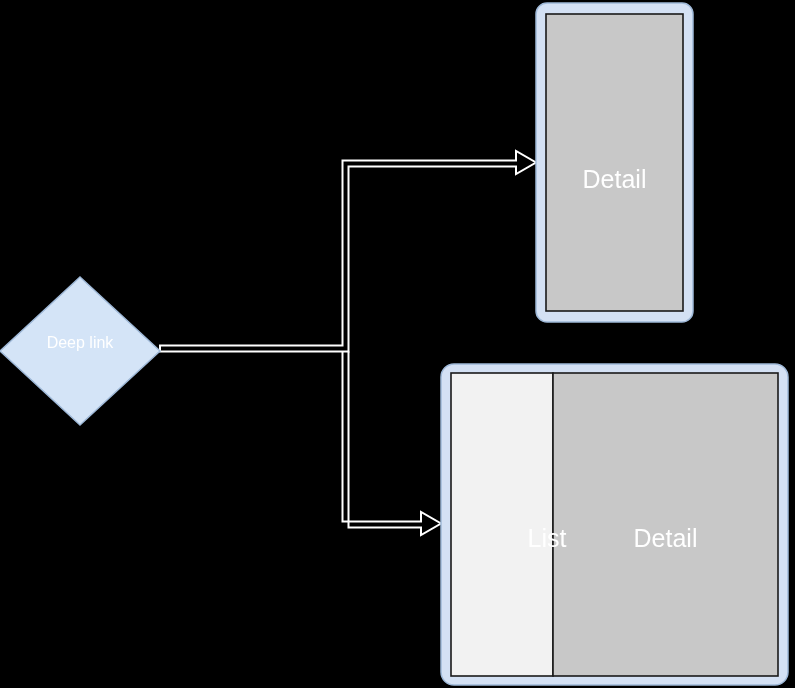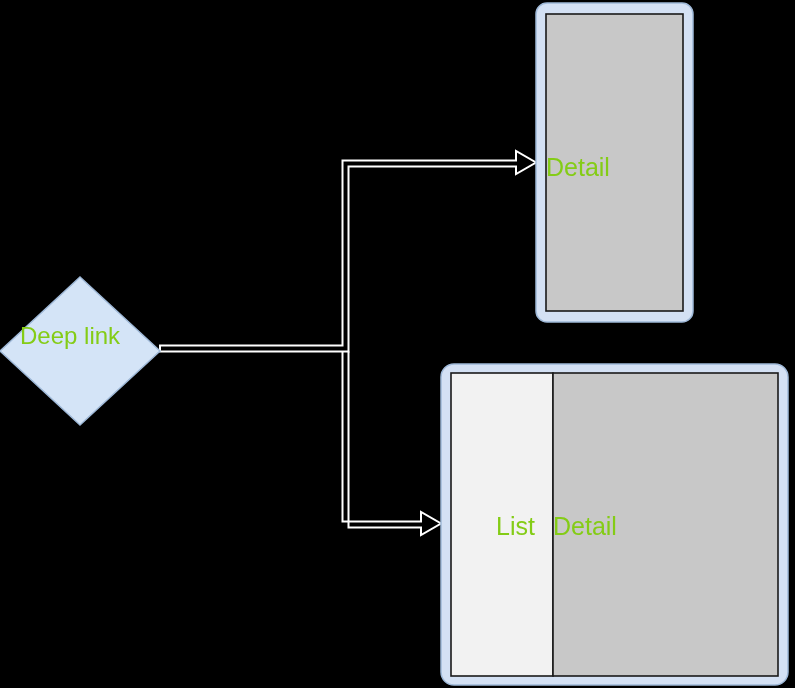--- a/index.html
+++ b/index.html
@@ -20,29 +20,30 @@
   #canvas svg.layer {
     position: absolute;
     left: 0;
     top: 0;
     width: 795px;
     height: 688px;
     display: block;
   }
   .node-label {
     position: absolute;
-    color: #84cc16;
+    color: #ffffff;
     font-size: 25px;
     line-height: 1.18;
-    text-align: left;
+    text-align: center;
     white-space: pre-line;
     pointer-events: none;
+    margin-top: 12px;
   }
   .diamond-label {
-    font-size: 24px;
+    font-size: 16px;
   }
   .device-label {
     font-size: 25px;
   }
 </style>
 </head>
 <body>
 
 <div id="canvas">
 

